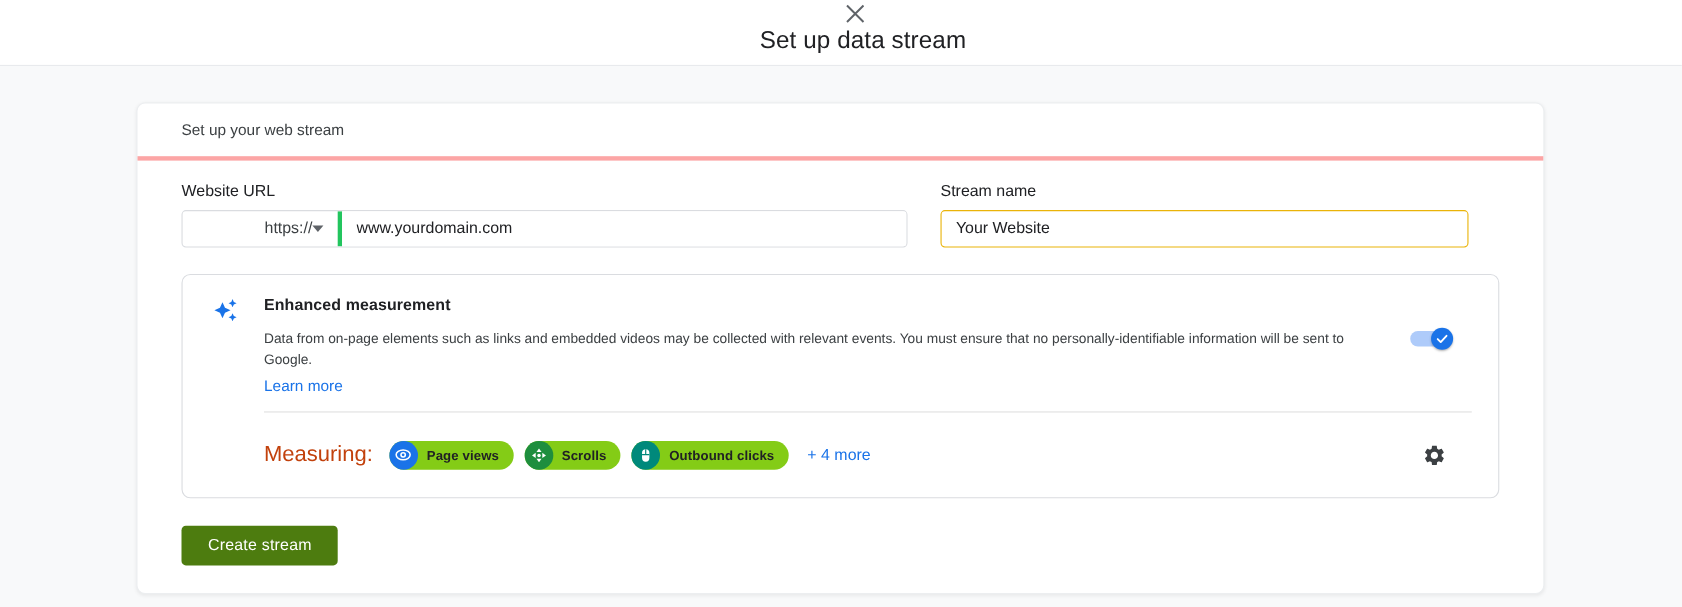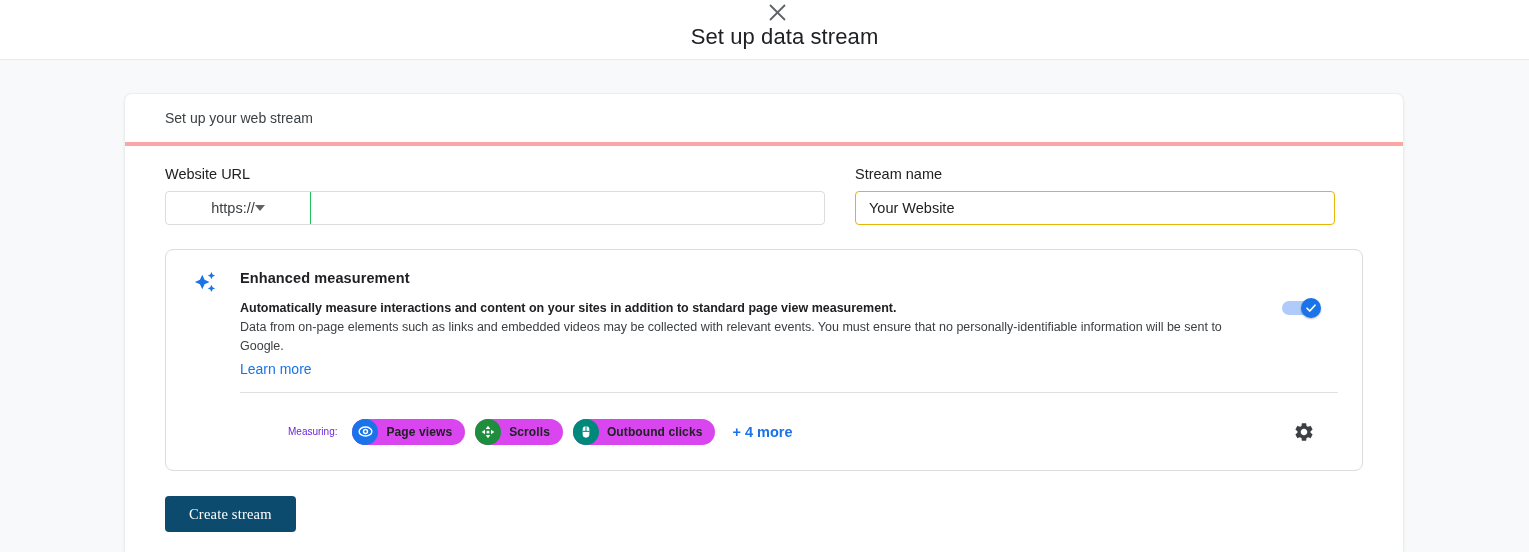--- a/index.html
+++ b/index.html
@@ -70,23 +70,23 @@
     height: 34px;
     border: 1px solid #dadce0;
     border-radius: 4px;
     background: #fff;
     overflow: hidden;
   }
   .protocol-select {
     width: 145px;
     display: flex;
     align-items: center;
-    justify-content: center;
+    justify-content: flex-end;
     padding: 0 13px;
-    border-right: 1px solid #22c55e;
+    border-right: 4px solid #22c55e;
     font-size: 14.5px;
     color: #3c4043;
     cursor: pointer;
   }
   .caret-down {
     width: 0; height: 0;
     border-left: 5px solid transparent;
     border-right: 5px solid transparent;
     border-top: 6px solid #5f6368;
   }
@@ -159,68 +159,67 @@
     box-shadow: 0 1px 2px rgba(0,0,0,0.3);
     display: flex; align-items: center; justify-content: center;
   }
 
   
   .measuring-row {
     display: flex;
     align-items: center;
     height: 77px;
   }
-  .measuring-label { font-size: 10px; color: #6d28d9; margin-right: 15px; margin-left: 48px; }
+  .measuring-label { font-size: 20px; color: #c2410c; margin-right: 15px; }
   .chips { display: flex; align-items: center; gap: 10px; }
   .chip {
     display: flex;
     align-items: center;
     height: 26px;
-    background: #d946ef;
+    background: #84cc16;
     border-radius: 13px;
     padding-right: 13px;
     cursor: default;
   }
   .chip-icon {
     width: 26px; height: 26px;
     border-radius: 50%;
     display: flex; align-items: center; justify-content: center;
     margin-right: 8px;
     flex: 0 0 auto;
   }
   .chip-label { font-size: 12px; font-weight: bold; color: #202124; letter-spacing: 0.1px; }
   .more-link {
     margin-left: 17px;
     font-size: 14.5px;
     color: #1a73e8;
     cursor: pointer;
     white-space: nowrap;
-    font-weight: bold;
   }
   .gear-btn {
     margin-left: auto;
     margin-right: 22px;
     width: 24px; height: 24px;
     background: none; border: none;
     display: flex; align-items: center; justify-content: center;
     cursor: pointer;
   }
 
   
   .create-btn {
     margin-top: 25px;
     height: 36px;
     padding: 0 24px;
-    background: #0c4a6e;
+    background: #4d7c0f;
     color: #fff;
     border: none;
     border-radius: 4px;
     font-size: 14.5px;
     font-weight: 500;
-    font-family: Liberation Serif, serif;
+    font-family: Liberation Sans, sans-serif;
     letter-spacing: 0.2px;
     cursor: pointer;
   }
 </style>
 </head>
 <body>
 
 <div class="topbar">
   <button class="close-btn">
     <span style="display:flex">
@@ -238,20 +237,21 @@
   <div class="card-body">
     
     <div class="form-row">
       <div class="field-group-left">
         <div class="field-label">Website URL</div>
         <div class="url-field">
           <div class="protocol-select">
             <span>https://</span>
             <span class="caret-down"></span>
           </div>
+          <input class="url-input" type="text" value="www.yourdomain.com" style="">
         </div>
       </div>
       <div class="field-group-right">
         <div class="field-label">Stream name</div>
         <input class="text-input" type="text" value="Your Website" style="">
       </div>
     </div>
 
     
     <div class="em-box">
@@ -260,21 +260,20 @@
           <svg width="22" height="22" viewBox="0 0 24 24" fill="#1a73e8">
             <path d="M19 9l1.25-2.75L23 5l-2.75-1.25L19 1l-1.25 2.75L15 5l2.75 1.25L19 9zm-7.5.5L9 4 6.5 9.5 1 12l5.5 2.5L9 20l2.5-5.5L17 12l-5.5-2.5zM19 15l-1.25 2.75L15 19l2.75 1.25L19 23l1.25-2.75L23 19l-2.75-1.25L19 15z"></path>
           </svg>
         </span>
       </div>
       <div class="em-content">
         <div class="em-title">Enhanced measurement</div>
 
         <div class="em-desc-row">
           <div class="em-desc">
-            <div class="bold-line">Automatically measure interactions and content on your sites in addition to standard page view measurement.</div>
             <div class="normal-line">Data from on-page elements such as links and embedded videos may be collected with relevant events. You must ensure that no personally-identifiable information will be sent to Google.</div>
           </div>
           <div class="toggle">
             <div class="toggle-thumb">
               <span style="display:flex">
                 <svg width="12" height="12" viewBox="0 0 24 24">
                   <path d="M4 12.5 L9.5 18 L20 6.5" stroke="#ffffff" stroke-width="3.4" fill="none" stroke-linecap="round" stroke-linejoin="round"></path>
                 </svg>
               </span>
             </div>

